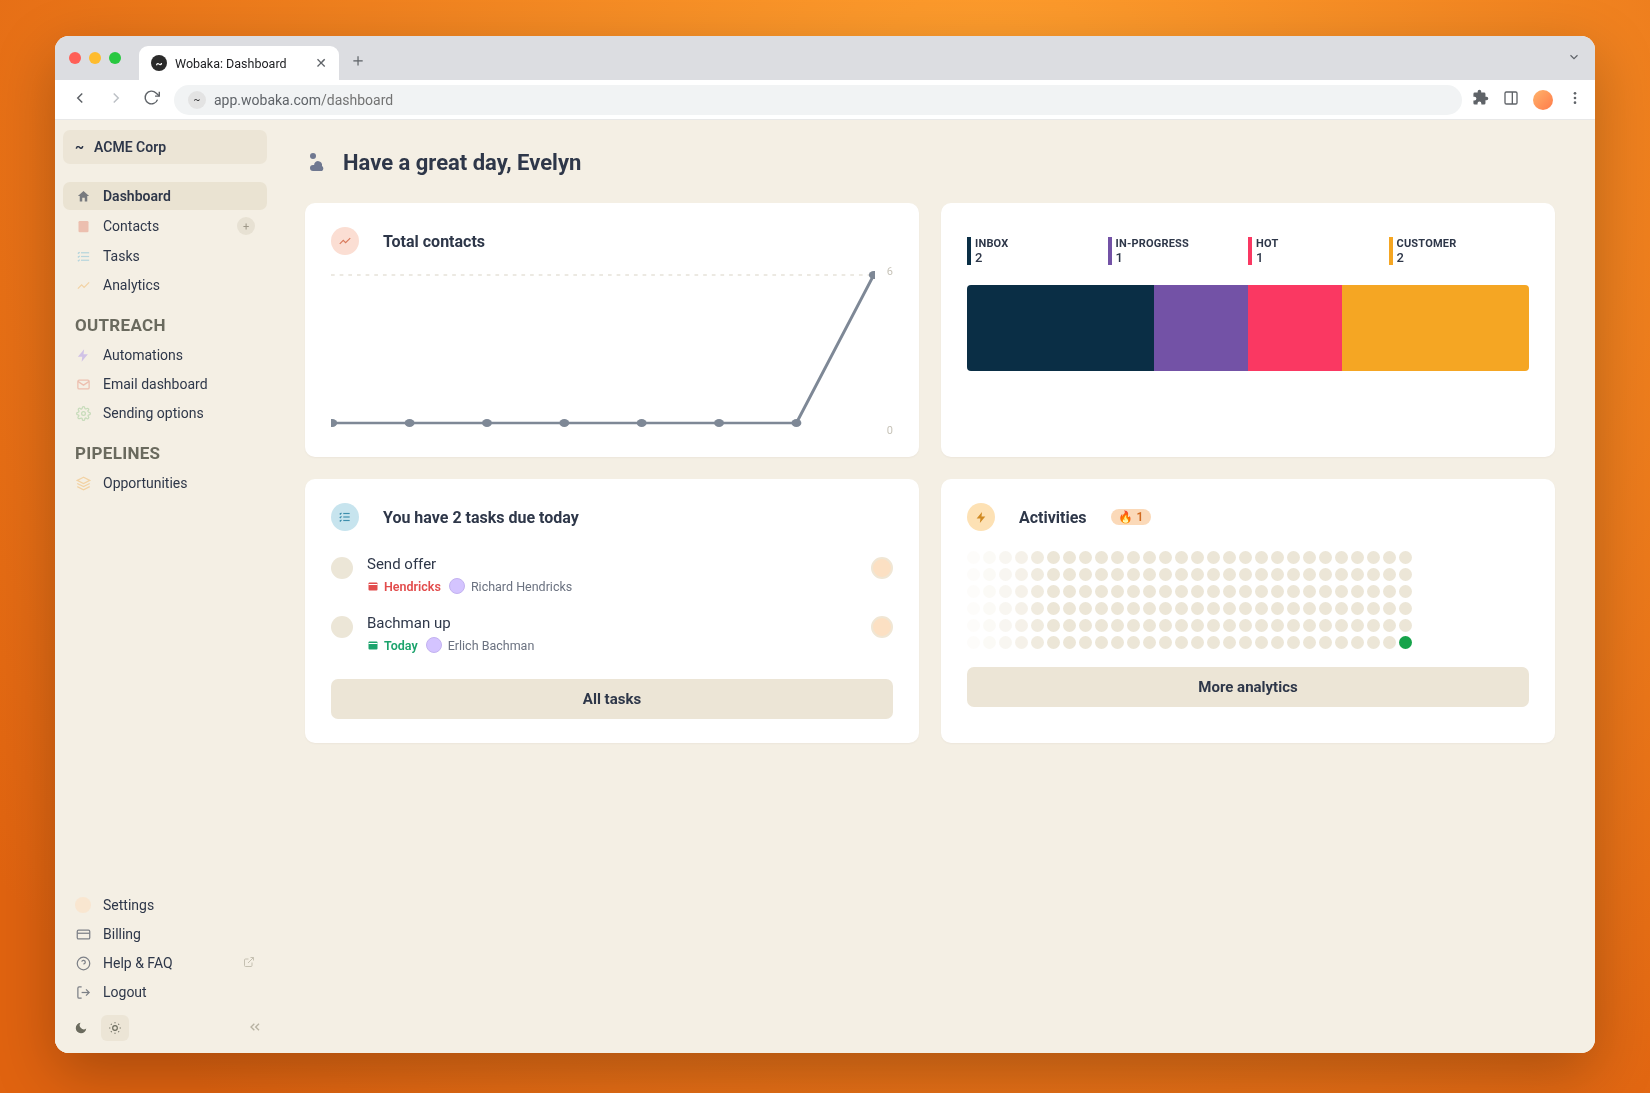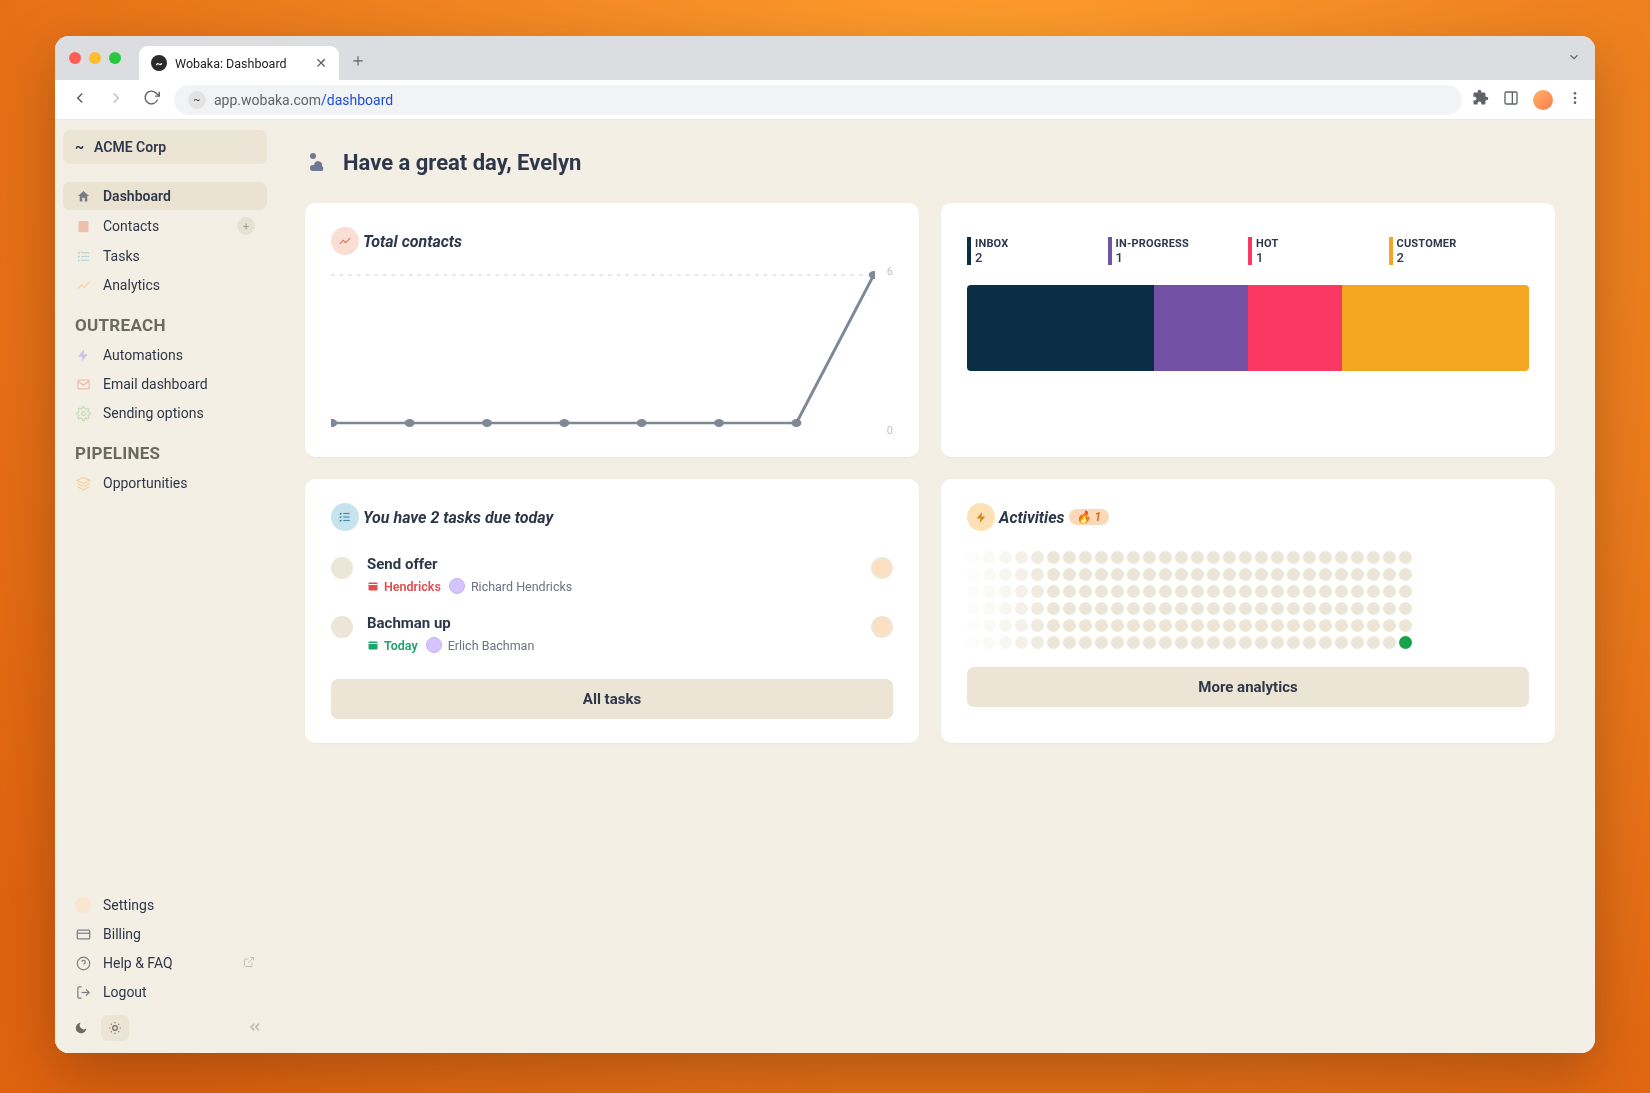--- a/index.html
+++ b/index.html
@@ -74,21 +74,21 @@
   }
   .toolbtn{color:#5f6368;font-size:16px;padding:4px;}
   .toolbtn.dim{color:#bdc1c6;}
   .urlbar{
     flex:1;display:flex;align-items:center;gap:8px;
     background:#f1f3f4;border-radius:20px;height:30px;
     padding:0 14px;font-size:14px;color:#202124;
   }
   .urlbar .proto{width:18px;height:18px;border-radius:50%;background:#e3e3e3;display:flex;align-items:center;justify-content:center;font-size:10px;}
   .url-path{color:var(--url-grey);}
-  .url-path .dim{color:#1d4ed8;}
+  .url-path .dim{color:#737373;}
   .ext-icons{display:flex;gap:14px;align-items:center;color:#5f6368;}
   .ext-icons .avatar{width:20px;height:20px;border-radius:50%;background:linear-gradient(135deg,#ffb36b,#ff7b4a);}
   
   .app{flex:1;display:flex;background:var(--app-bg);min-height:0;}
   
   .sidebar{
     width:220px;flex:none;
     background:var(--sidebar-bg);
     display:flex;flex-direction:column;
     padding:10px 8px;
@@ -124,41 +124,41 @@
   .greeting{display:flex;align-items:center;gap:14px;font-size:22px;font-weight:700;color:var(--text-main);margin-bottom:26px;}
   .greeting .gicon{color:#6f7890;font-size:20px;}
   .grid{display:grid;grid-template-columns:1fr 1fr;gap:22px;}
   .card{
     background:var(--card-bg);
     border-radius:10px;
     padding:24px 26px;
     box-shadow:0 1px 2px rgba(40,30,10,.04);
     display:flex;flex-direction:column;
   }
-  .card-header{display:flex;align-items:center;gap:4px;margin-bottom:14px;font-style:italic;}
+  .card-header{display:flex;align-items:center;gap:24px;margin-bottom:14px;}
   .card-icon{width:28px;height:28px;border-radius:50%;display:flex;align-items:center;justify-content:center;font-size:13px;}
   .card-title{font-size:16px;font-weight:700;color:var(--text-main);}
   .card-badge{background:#fbd9b8;color:#d06a20;border-radius:12px;padding:1px 8px;font-size:12px;display:flex;align-items:center;gap:3px;font-weight:600;}
   
   .chart-wrap{position:relative;padding-right:18px;}
   .chart-y{position:absolute;right:0;font-size:11px;color:#c7c3b8;}
   .chart-y.top{top:-4px;} .chart-y.bot{bottom:-4px;}
   svg.linechart{width:100%;height:160px;}
   
   .status-row{display:flex;gap:0;margin:10px 0 20px;}
   .status-cell{flex:1;border-left:4px solid;padding-left:4px;}
   .status-cell .lbl{font-size:11px;font-weight:700;color:var(--text-main);letter-spacing:.2px;}
   .status-cell .val{font-size:13px;color:var(--text-main);font-weight:500;}
   .status-bar{display:flex;height:86px;border-radius:4px;overflow:hidden;}
   .status-bar > div{height:100%;}
   
   .task{display:flex;align-items:flex-start;gap:14px;padding:10px 0;}
   .task .chk{width:22px;height:22px;border-radius:50%;background:#ece6d7;flex:none;margin-top:2px;}
   .task-body{flex:1;}
-  .task-title{font-size:15px;color:var(--text-main);font-weight:700;margin-bottom:5px;}
+  .task-title{font-size:15px;color:var(--text-main);font-weight:400;margin-bottom:5px;}
   .task-meta{font-size:12.5px;display:flex;align-items:center;gap:8px;}
   .task-date{display:flex;align-items:center;gap:5px;font-weight:600;}
   .task-date.red{color:var(--task-red);} .task-date.green{color:var(--task-green);}
   .task-contact{display:flex;align-items:center;gap:6px;color:var(--text-dim);}
   .task-contact .av{width:16px;height:16px;border-radius:50%;background:#d4c4ff;border:1px solid #c3b2f0;}
   .task .assignee{width:22px;height:22px;border-radius:50%;background:#fce0c3;border:2px solid #f0e6d4;margin-top:2px;}
   .card-cta{
     margin-top:16px;background:var(--btn-cream);border-radius:7px;
     text-align:center;padding:11px;font-weight:700;color:var(--text-main);
     font-size:15px;cursor:pointer;

